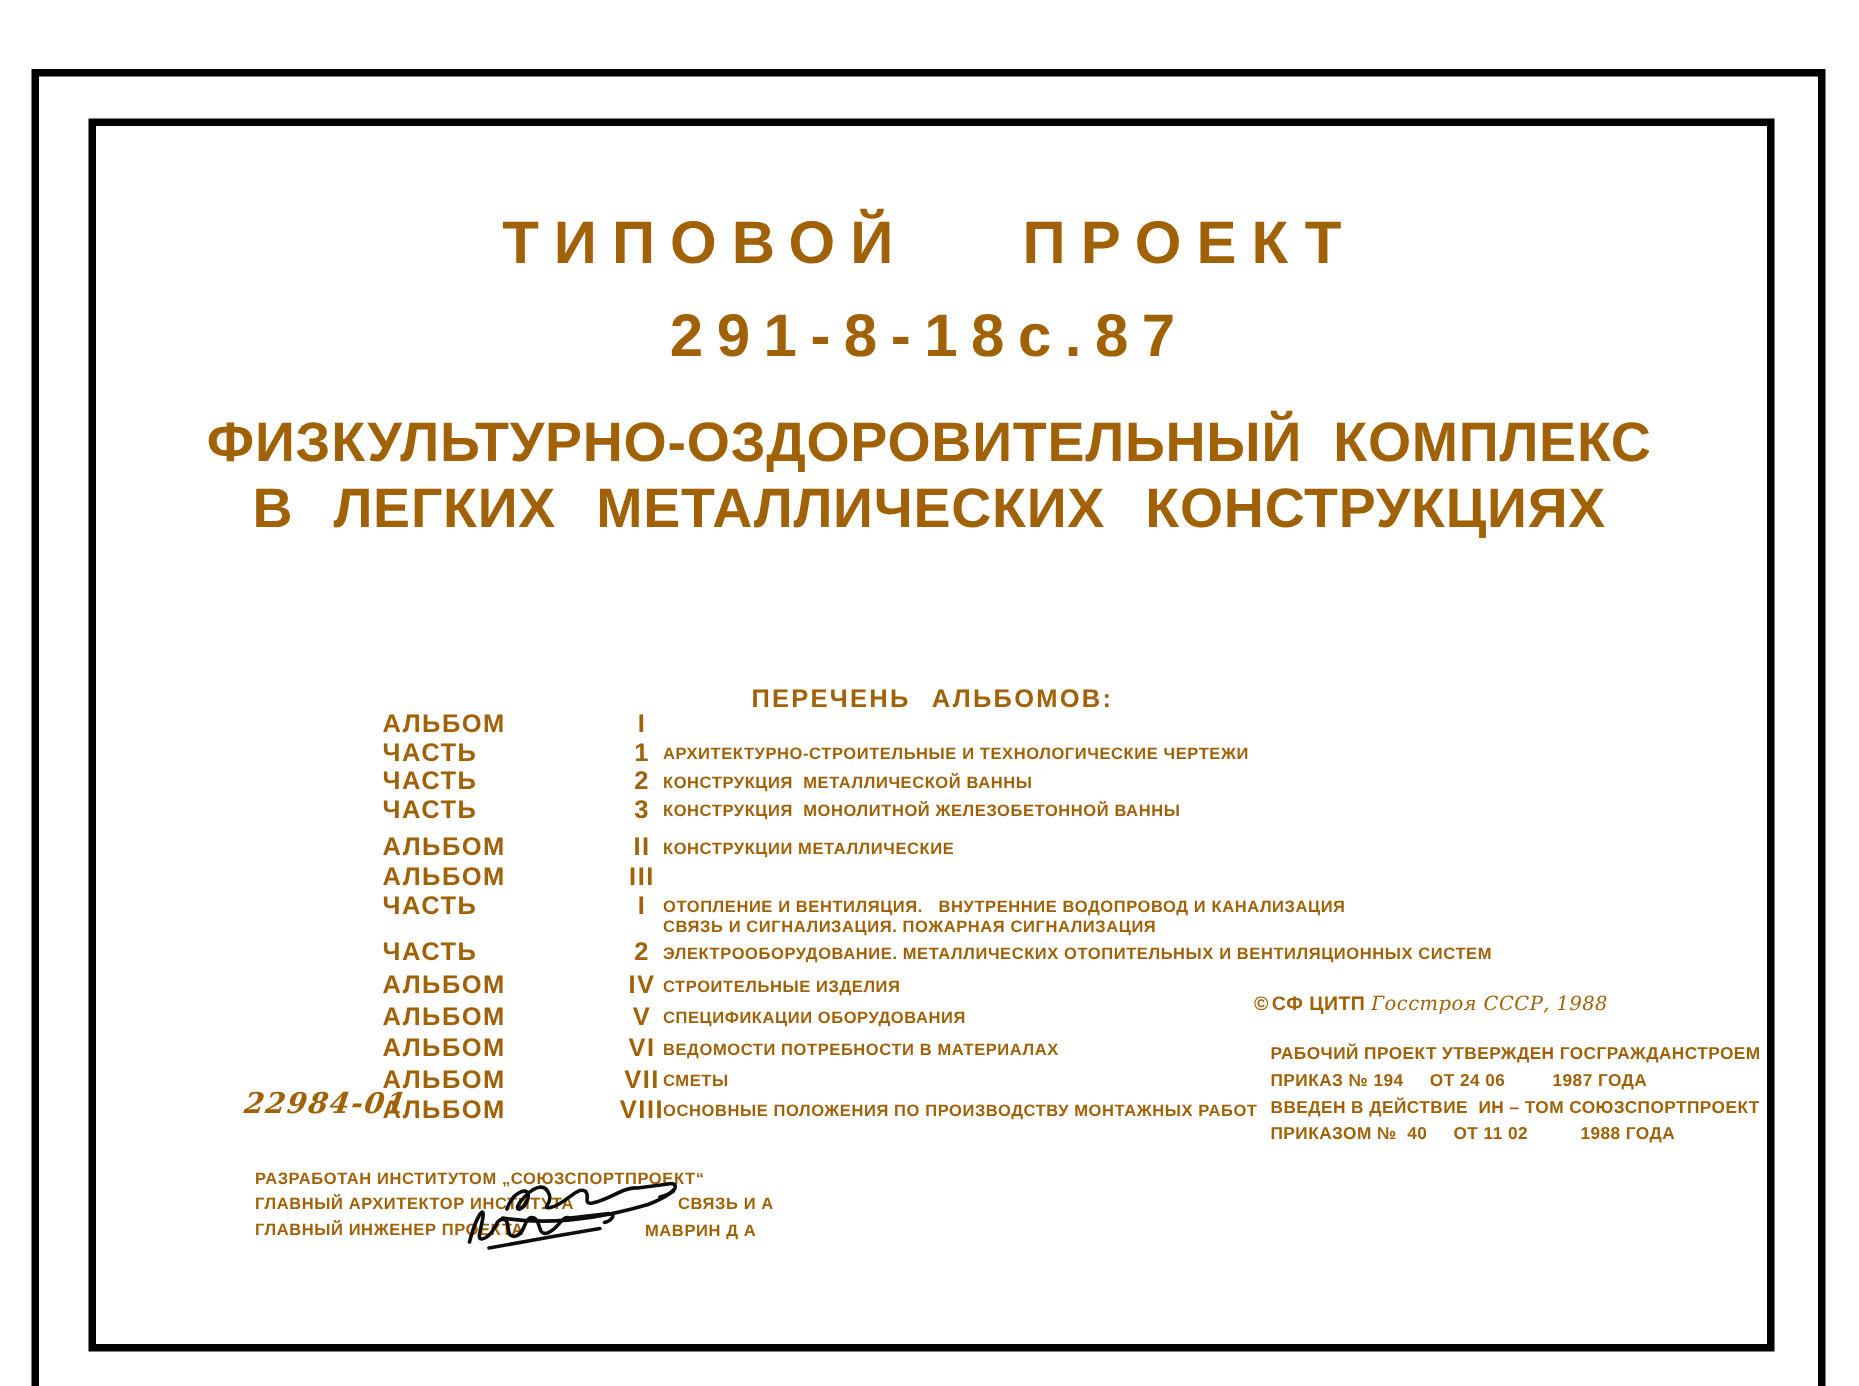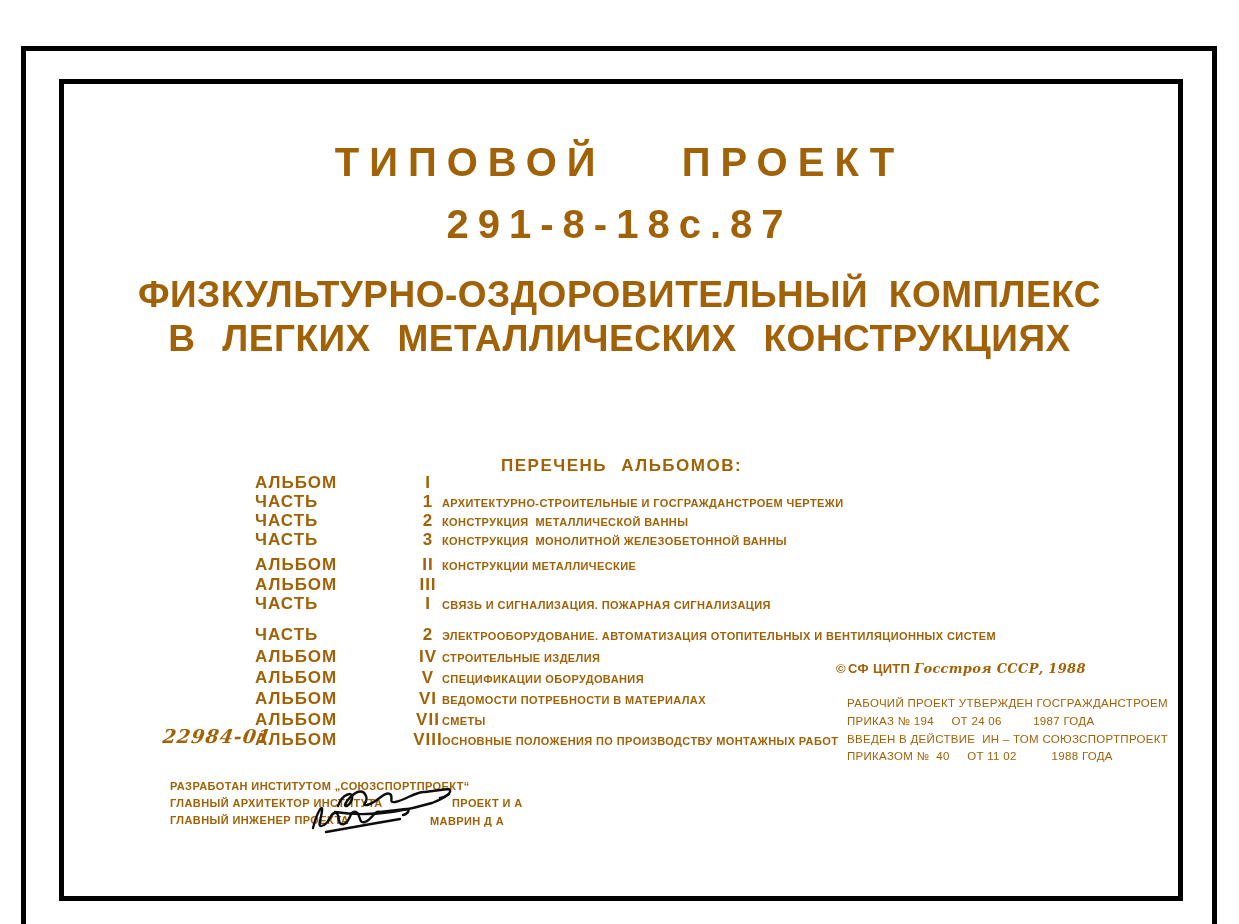--- a/index.html
+++ b/index.html
@@ -23,23 +23,23 @@
   .lbl{position:absolute;left:255px;width:123px;text-align:left;font-size:17px;
        font-weight:700;letter-spacing:1px;line-height:1;}
   .num{position:absolute;left:396px;width:64px;text-align:center;font-size:17px;
        font-weight:700;letter-spacing:1px;line-height:1;}
   .desc{position:absolute;left:442px;top:4px;font-size:11px;font-weight:700;
        letter-spacing:.4px;line-height:13px;}
   .desc div{white-space:pre;}
 
   .copyright{position:absolute;left:836px;top:633px;font-size:13px;font-weight:700;
        white-space:nowrap;letter-spacing:.3px;}
-  .copyright .it{font-style:italic;font-family:"DejaVu Serif",serif;font-weight:700;}
+  .copyright .it{font-style:italic;font-family:"DejaVu Serif",serif;font-weight:400;}
   .copy-sym{display:inline-block;margin-right:2px;}
-  .approval{position:absolute;left:820px;font-size:11.5px;font-weight:400;
+  .approval{position:absolute;left:820px;font-size:11.5px;font-weight:700;
        letter-spacing:.3px;white-space:pre;line-height:1;padding-left:27px;}
 
   .docnum{position:absolute;left:163px;top:697px;font-size:19px;font-weight:700;
        font-style:italic;font-family:"DejaVu Serif",serif;letter-spacing:1px;
        transform:skewX(-8deg);white-space:nowrap;}
   .fline{position:absolute;font-size:11px;font-weight:700;letter-spacing:.4px;
        white-space:nowrap;line-height:1;}
   .sig{position:absolute;}
   .sig path{fill:none;stroke:#0d0d0d;stroke-width:2.4;stroke-linecap:round;}
 </style>
@@ -63,21 +63,21 @@
     <span class="num">I</span>
     <div class="desc">
         <div></div>
         <div></div>
       </div>
   </div>
   <div class="lrow" style="top:465px">
     <span class="lbl">ЧАСТЬ</span>
     <span class="num">1</span>
     <div class="desc">
-        <div>АРХИТЕКТУРНО-СТРОИТЕЛЬНЫЕ И ГОСГРАЖДАНСТРОЕМ ЧЕРТЕЖИ</div>
+        <div>АРХИТЕКТУРНО-СТРОИТЕЛЬНЫЕ И ТЕХНОЛОГИЧЕСКИЕ ЧЕРТЕЖИ</div>
         <div></div>
       </div>
   </div>
   <div class="lrow" style="top:484px">
     <span class="lbl">ЧАСТЬ</span>
     <span class="num">2</span>
     <div class="desc">
         <div>КОНСТРУКЦИЯ  МЕТАЛЛИЧЕСКОЙ ВАННЫ</div>
         <div></div>
       </div>
@@ -103,28 +103,29 @@
     <span class="num">III</span>
     <div class="desc">
         <div></div>
         <div></div>
       </div>
   </div>
   <div class="lrow" style="top:567px">
     <span class="lbl">ЧАСТЬ</span>
     <span class="num">I</span>
     <div class="desc">
+        <div>ОТОПЛЕНИЕ И ВЕНТИЛЯЦИЯ.   ВНУТРЕННИЕ ВОДОПРОВОД И КАНАЛИЗАЦИЯ</div>
         <div>СВЯЗЬ И СИГНАЛИЗАЦИЯ. ПОЖАРНАЯ СИГНАЛИЗАЦИЯ</div>
       </div>
   </div>
   <div class="lrow" style="top:598px">
     <span class="lbl">ЧАСТЬ</span>
     <span class="num">2</span>
     <div class="desc">
-        <div>ЭЛЕКТРООБОРУДОВАНИЕ. АВТОМАТИЗАЦИЯ ОТОПИТЕЛЬНЫХ И ВЕНТИЛЯЦИОННЫХ СИСТЕМ</div>
+        <div>ЭЛЕКТРООБОРУДОВАНИЕ. МЕТАЛЛИЧЕСКИХ ОТОПИТЕЛЬНЫХ И ВЕНТИЛЯЦИОННЫХ СИСТЕМ</div>
         <div></div>
       </div>
   </div>
   <div class="lrow" style="top:620px">
     <span class="lbl">АЛЬБОМ</span>
     <span class="num">IV</span>
     <div class="desc">
         <div>СТРОИТЕЛЬНЫЕ ИЗДЕЛИЯ</div>
         <div></div>
       </div>
@@ -169,21 +170,21 @@
 
   <div class="approval" style="top:670px">РАБОЧИЙ ПРОЕКТ УТВЕРЖДЕН ГОСГРАЖДАНСТРОЕМ</div>
   <div class="approval" style="top:688px">ПРИКАЗ № 194     ОТ 24 06         1987 ГОДА</div>
   <div class="approval" style="top:706px">ВВЕДЕН В ДЕЙСТВИЕ  ИН – ТОМ СОЮЗСПОРТПРОЕКТ</div>
   <div class="approval" style="top:723px">ПРИКАЗОМ №  40     ОТ 11 02          1988 ГОДА</div>
 
   <div class="docnum">22984-01</div>
 
   <div class="fline" style="left:170px;top:753px">РАЗРАБОТАН ИНСТИТУТОМ „СОЮЗСПОРТПРОЕКТ“</div>
   <div class="fline" style="left:170px;top:770px">ГЛАВНЫЙ АРХИТЕКТОР ИНСТИТУТА</div>
-  <div class="fline" style="left:452px;top:770px">ПРОЕКТ И А</div>
+  <div class="fline" style="left:452px;top:770px">СВЯЗЬ И А</div>
   <div class="fline" style="left:170px;top:787px">ГЛАВНЫЙ ИНЖЕНЕР ПРОЕКТА</div>
   <div class="fline" style="left:430px;top:788px">МАВРИН Д А</div>
 
   <svg class="sig" style="left:332px;top:752px" width="130" height="38" viewBox="0 0 130 38">
     <path d="M6,26 C10,14 22,10 20,19 C18,27 9,29 15,21 C23,11 31,8 34,16 C37,22 28,26 35,25 C45,23 52,11 58,14 C62,17 56,23 63,22 C74,20 84,11 93,12 L116,9 C121,10 117,16 108,18"></path>
     <path d="M3,32 C34,37 66,33 100,23 C108,20 113,17 117,14"></path>
   </svg>
   <svg class="sig" style="left:308px;top:770px" width="125" height="38" viewBox="0 0 125 38">
     <path d="M5,30 C9,14 15,5 14,13 C13,22 8,31 16,27 C23,23 22,14 28,15 C33,16 28,28 36,26 C43,24 41,12 48,14 C53,16 50,26 57,24 C65,21 66,12 72,14 L98,11 C103,11 100,16 95,17"></path>
     <path d="M18,34 C40,30 68,25 92,21"></path>

